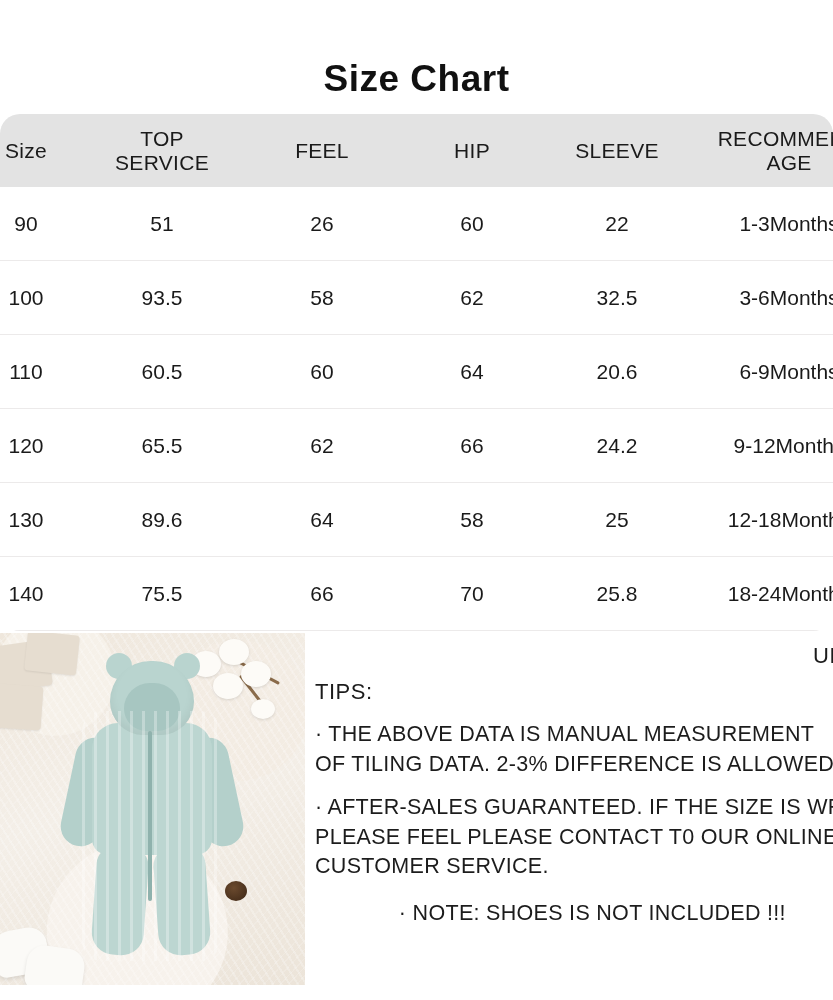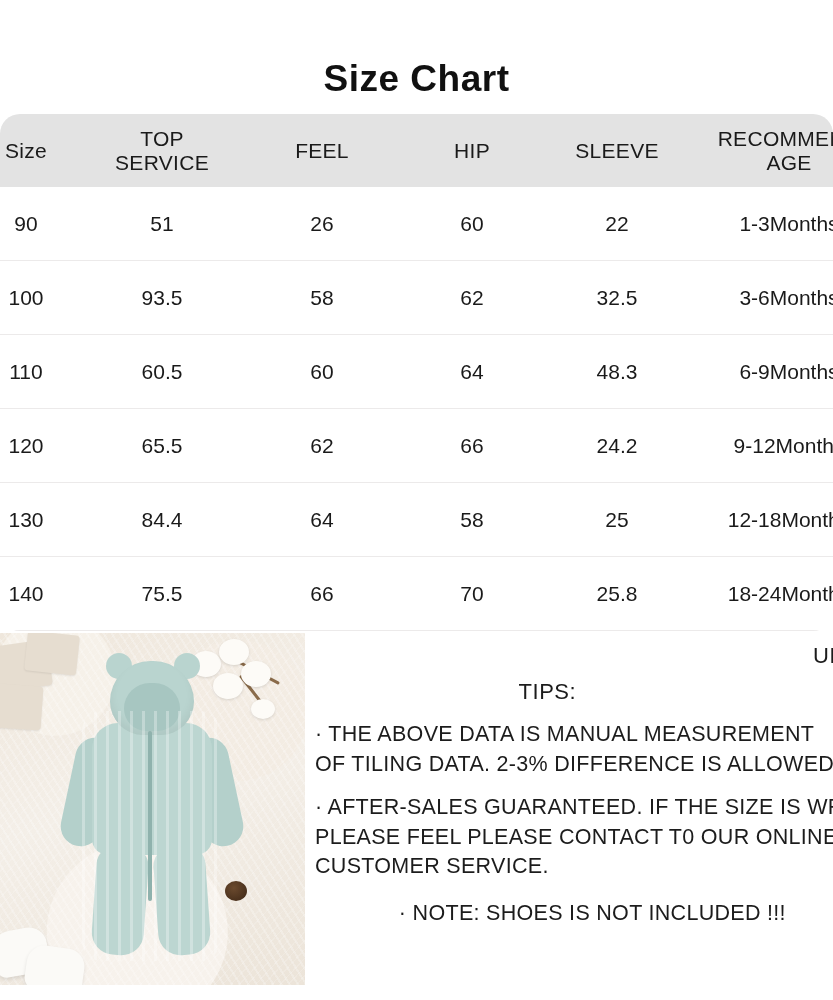--- a/index.html
+++ b/index.html
@@ -245,21 +245,20 @@
   }
   .unit {
     text-align: right;
     font-size: 22px;
     letter-spacing: .5px;
     padding-right: 0;
     margin-top: 6px;
     margin-right: -6px;
   }
   .tips-label {
-    text-align: center;
     font-size: 22px;
     letter-spacing: .5px;
     margin-top: 10px;
     margin-right: 120px;
   }
   .tip-line {
     font-size: 21.5px;
     line-height: 1.28;
     letter-spacing: .3px;
     margin-top: 16px;
@@ -323,34 +322,34 @@
           <td>58</td>
           <td>62</td>
           <td>32.5</td>
           <td>3-6Months</td>
         </tr>
         <tr>
           <td>110</td>
           <td>60.5</td>
           <td>60</td>
           <td>64</td>
-          <td>48.3</td>
+          <td>20.6</td>
           <td>6-9Months</td>
         </tr>
         <tr>
           <td>120</td>
           <td>65.5</td>
           <td>62</td>
           <td>66</td>
           <td>24.2</td>
           <td>9-12Months</td>
         </tr>
         <tr>
           <td>130</td>
-          <td>84.4</td>
+          <td>89.6</td>
           <td>64</td>
           <td>58</td>
           <td>25</td>
           <td>12-18Months</td>
         </tr>
         <tr>
           <td>140</td>
           <td>75.5</td>
           <td>66</td>
           <td>70</td>

